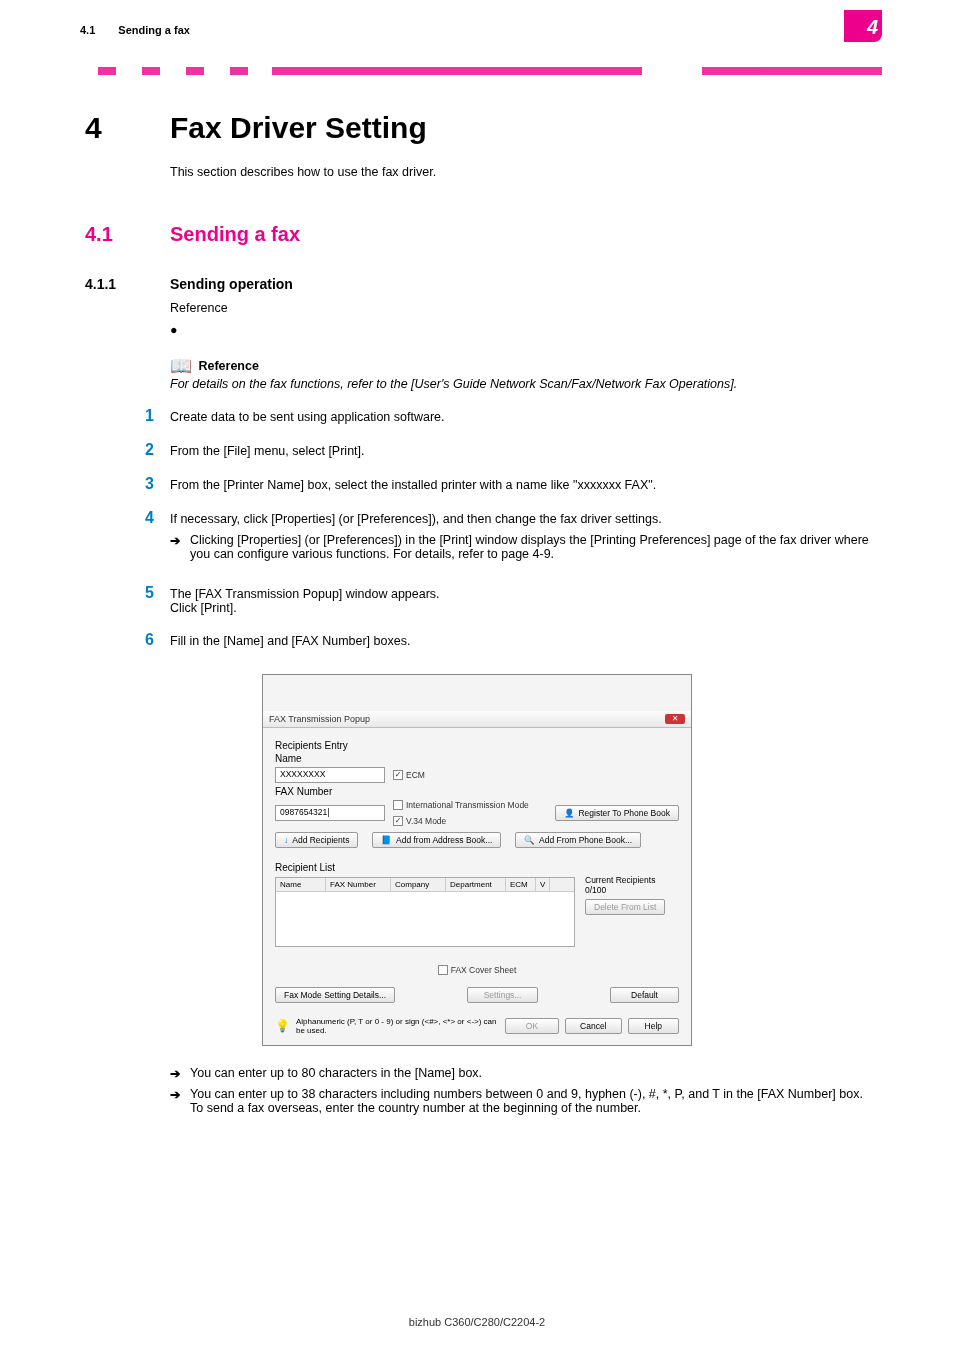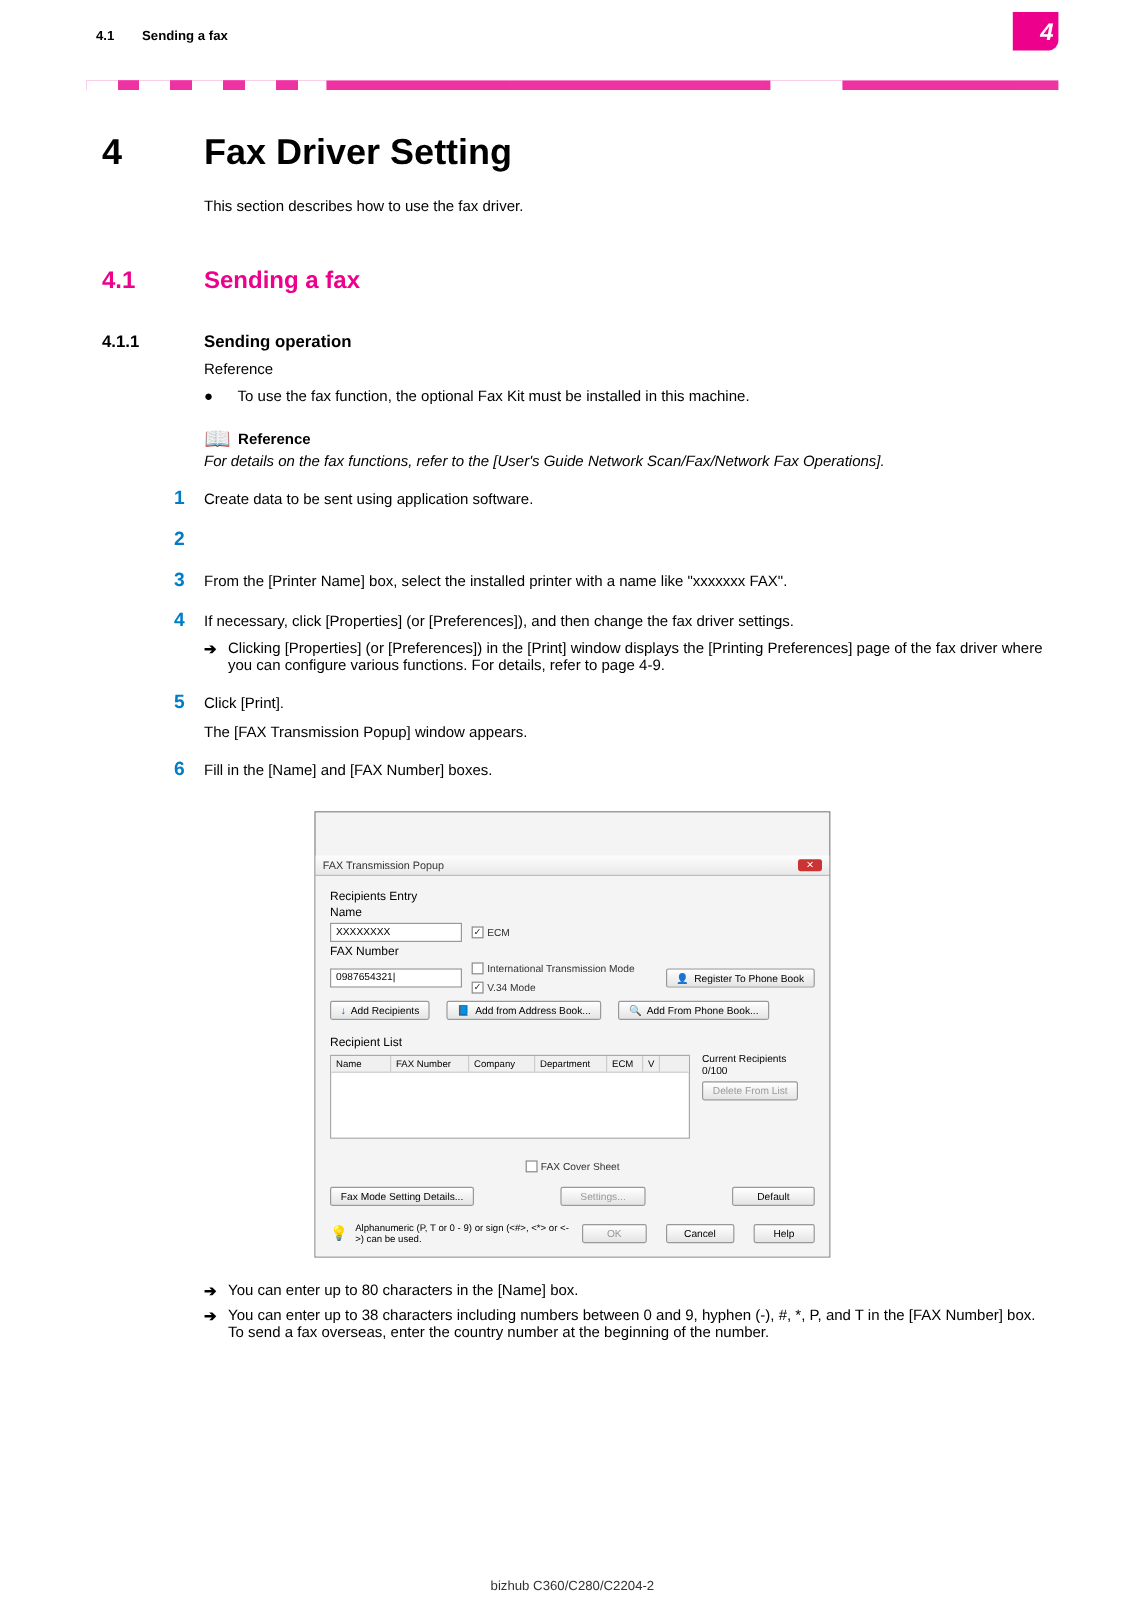--- a/index.html
+++ b/index.html
@@ -164,21 +164,21 @@
   }
   .tablehead { display:flex; background:#f0f0f0; border-bottom:1px solid #ccc; font-size:8px; }
   .tablehead div { padding:2px 4px; border-right:1px solid #ccc; }
   .rec-row { display:flex; gap:10px; align-items:flex-start; }
   .rec-side { flex:1; font-size:8.5px; }
   .rec-side .cnt { margin-bottom:4px; }
   .coverrow { text-align:center; margin-top:18px; }
   .bottomrow { display:flex; justify-content:space-between; align-items:center; margin-top:10px; }
   .tiprow { display:flex; align-items:center; gap:6px; margin-top:14px; font-size:8px;}
   .bulb { color:#f5a623; font-size:12px;}
-  .actionrow { display:flex; gap:16px; }
+  .actionrow { display:flex; gap:6px; }
 
   
   .footer {
     position: absolute;
     bottom: 22px;
     left: 80px;
     right: 80px;
     display: flex;
     justify-content: center;
     font-size: 11px;
@@ -211,55 +211,55 @@
   </h2>
 
   <h3 class="subsection">
     <span class="num">4.1.1</span><span>Sending operation</span>
   </h3>
 
   <div class="body-block">Reference</div>
   <div class="body-block" style="margin-top:2px;">
     <div class="bullet-row">
       <span class="b">●</span>
-      <span>To use the fax function, the optional Fax Kit must be installed in this machine.</span>
     </div>
   </div>
 
   <div class="ref-head">
     <span class="book-icon">📖</span>
     <span>Reference</span>
   </div>
   <div class="ref-body">For details on the fax functions, refer to the [User's Guide Network Scan/Fax/Network Fax Operations].</div>
 
   <div class="steps">
     <div class="step">
       <div class="sn">1</div>
       <div class="st">Create data to be sent using application software.</div>
     </div>
     <div class="step">
       <div class="sn">2</div>
+      <div class="st">From the [File] menu, select [Print].</div>
     </div>
     <div class="step">
       <div class="sn">3</div>
       <div class="st">From the [Printer Name] box, select the installed printer with a name like "xxxxxxx FAX".</div>
     </div>
     <div class="step">
       <div class="sn">4</div>
       <div class="st">If necessary, click [Properties] (or [Preferences]), and then change the fax driver settings.</div>
     </div>
     <div class="substep">
       <div class="arrow">➔</div>
       <div class="txt">Clicking [Properties] (or [Preferences]) in the [Print] window displays the [Printing Preferences] page of the fax driver where you can configure various functions. For details, refer to page 4-9.</div>
     </div>
     <div class="step">
       <div class="sn">5</div>
       <div class="st">
+        <div style="margin-top:10px;">The [FAX Transmission Popup] window appears.</div>
         <div>Click [Print].</div>
-        <div style="margin-top:10px;">The [FAX Transmission Popup] window appears.</div>
       </div>
     </div>
     <div class="step">
       <div class="sn">6</div>
       <div class="st">Fill in the [Name] and [FAX Number] boxes.</div>
     </div>
   </div>
 
   <div class="dialog">
     <div class="dlg-title">

